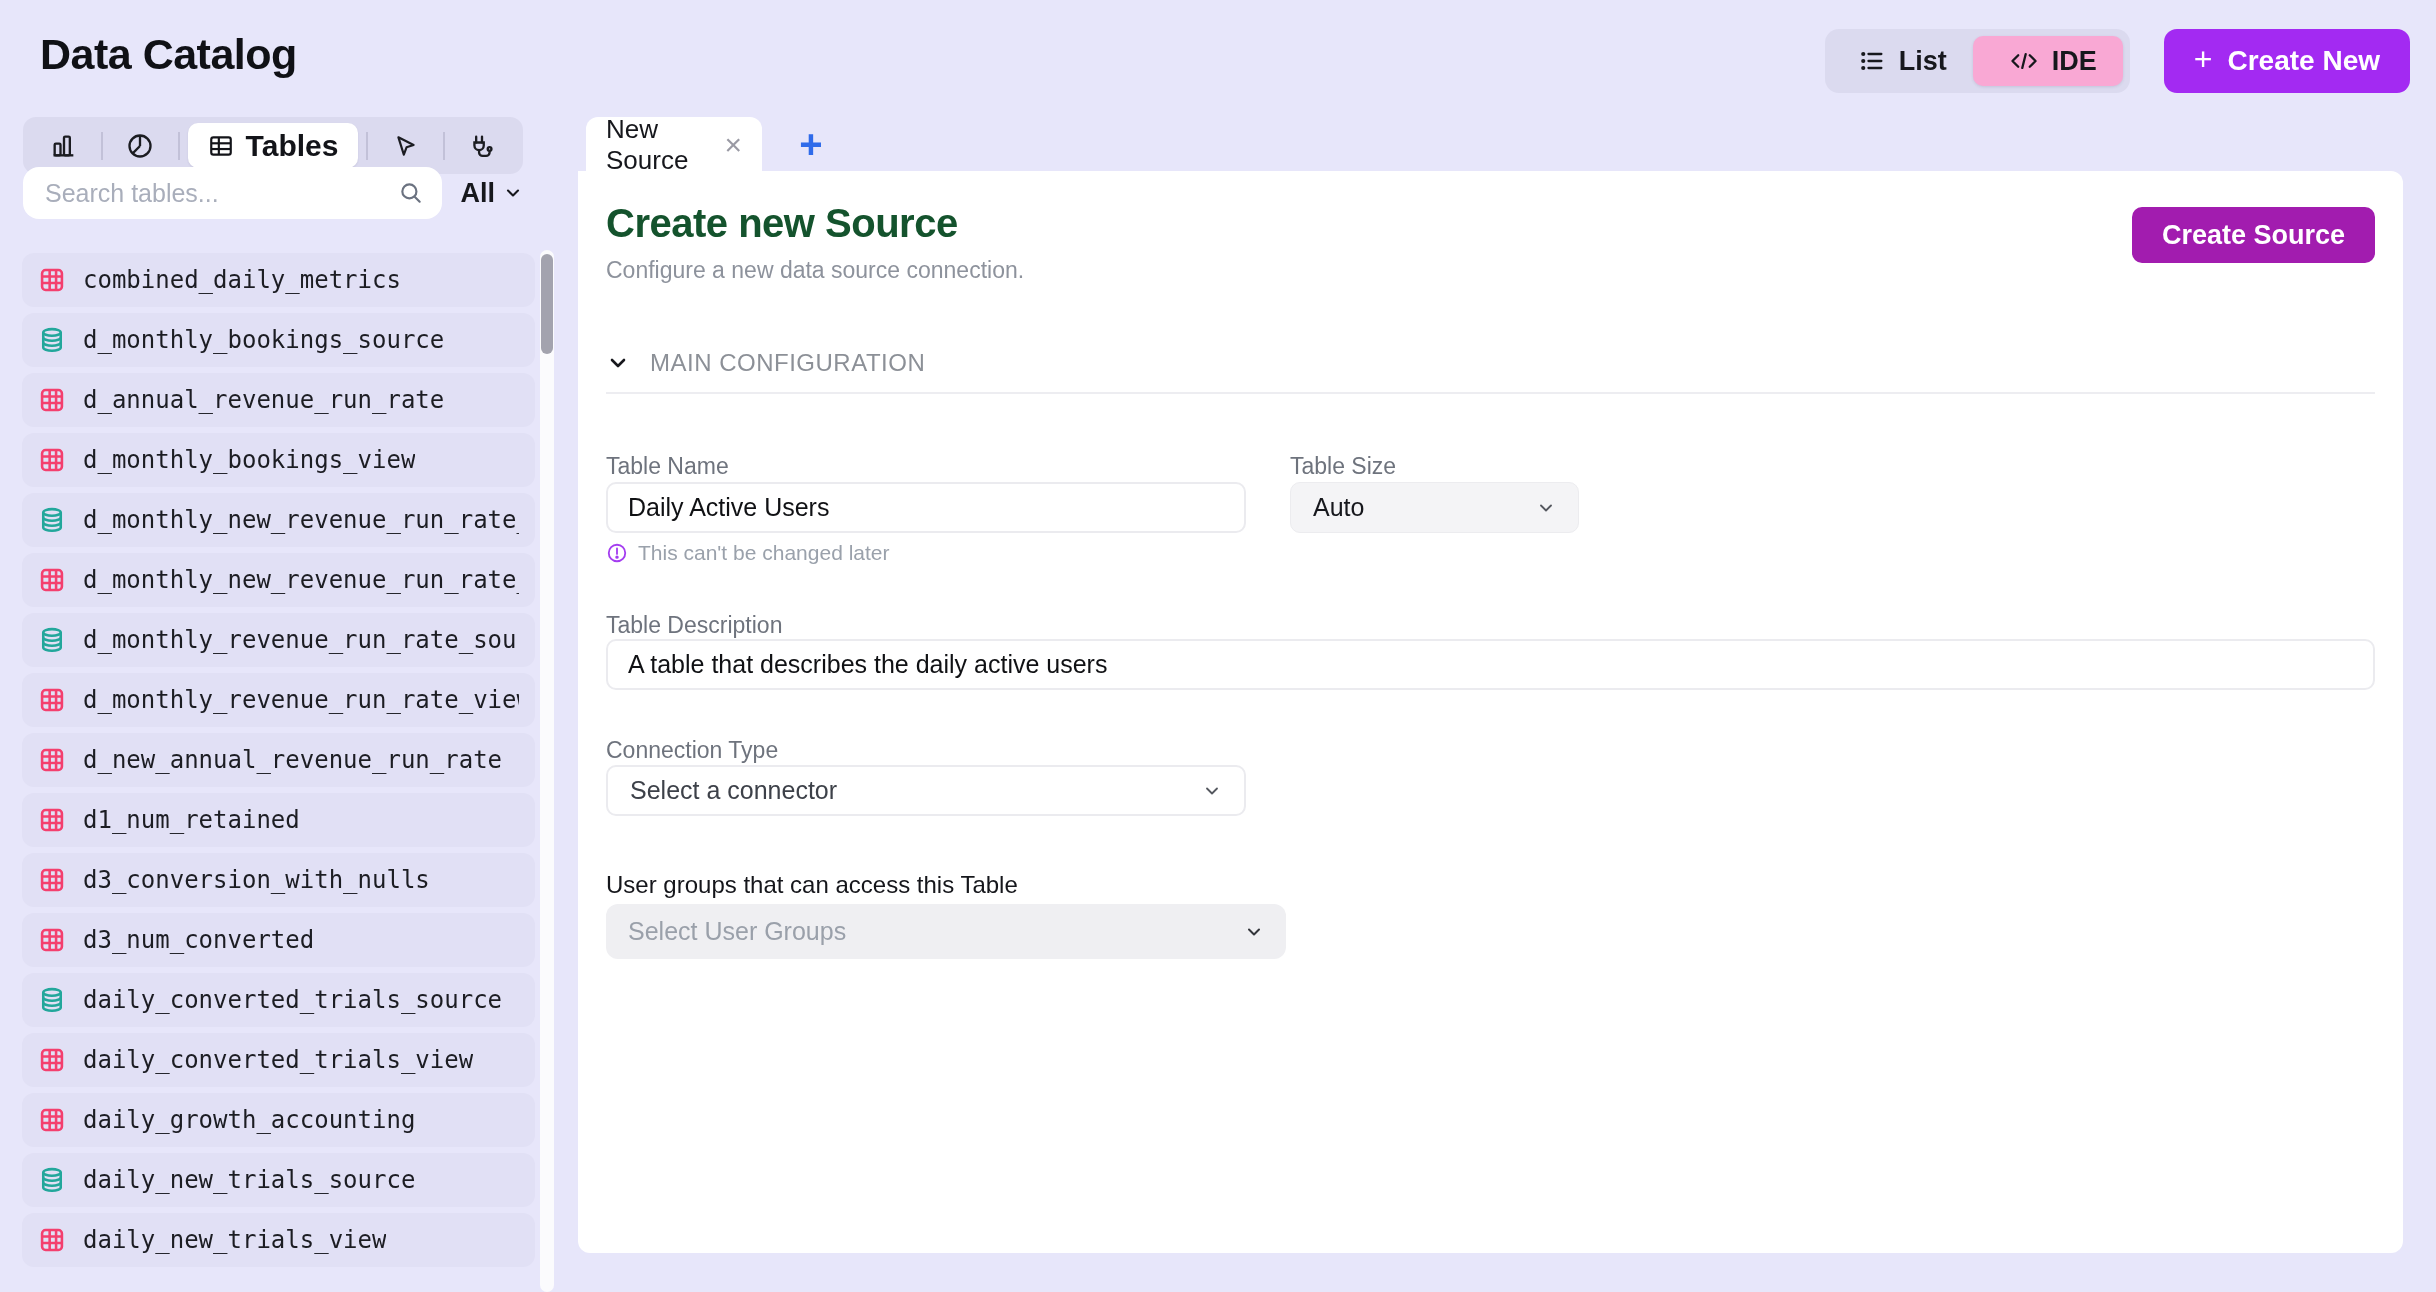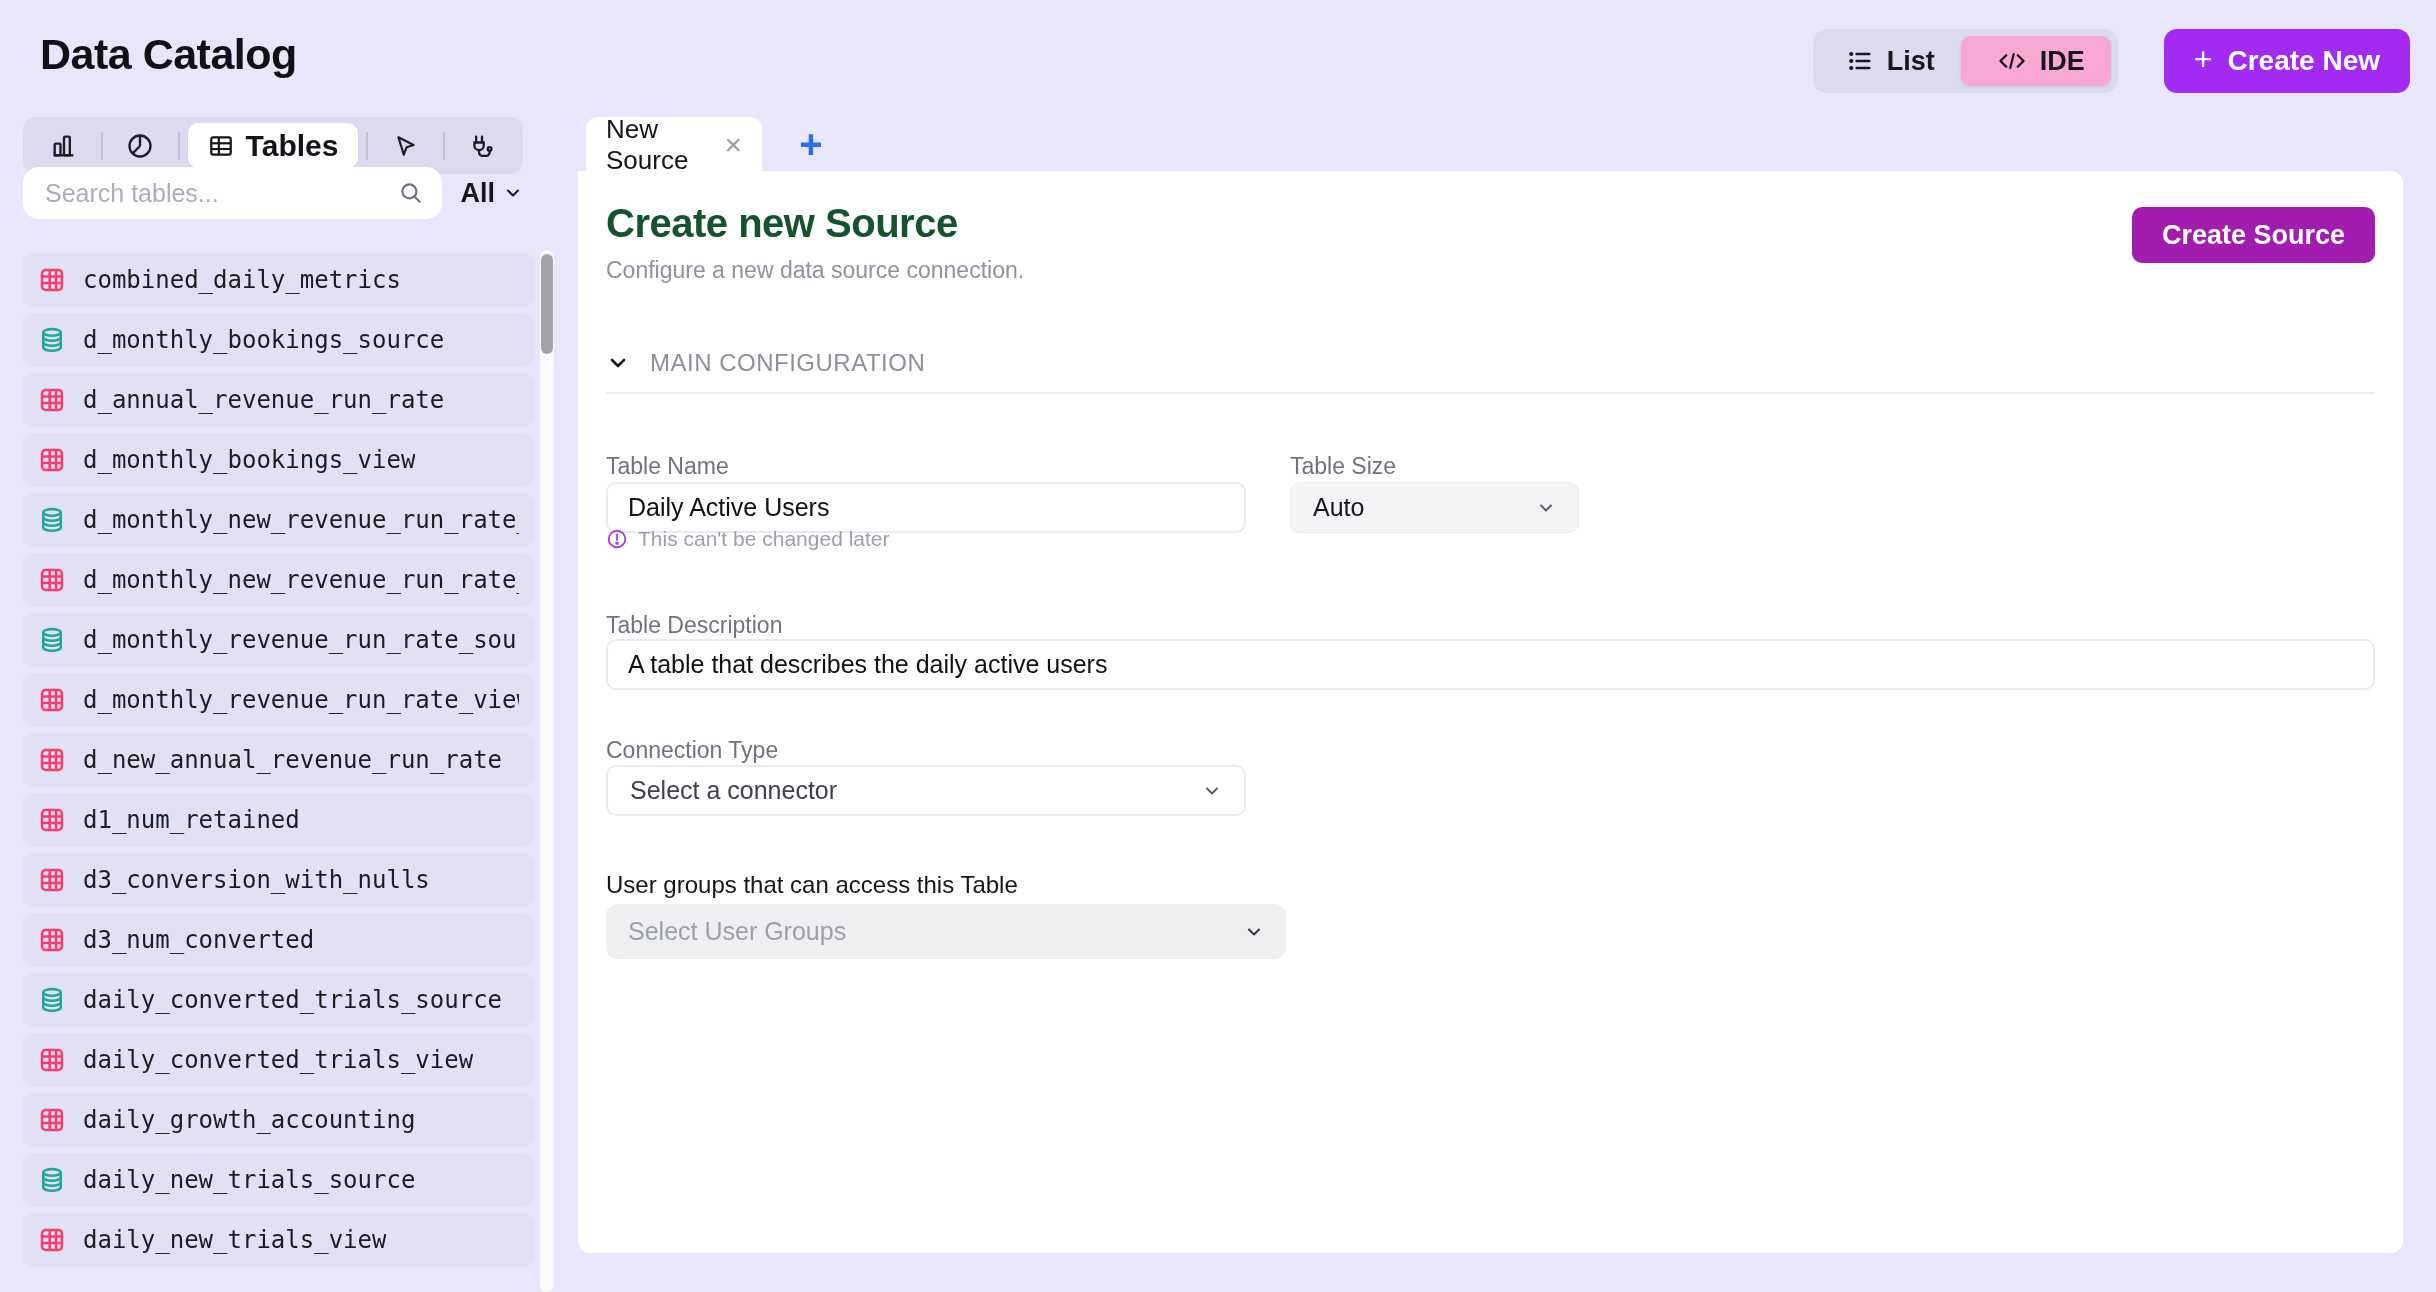--- a/index.html
+++ b/index.html
@@ -10,21 +10,21 @@
     color:#16181d;
     position:relative;
   }
   
   .app-title {
     position:absolute; left:40px; top:30px;
     font-size:43px; font-weight:700; letter-spacing:-0.5px; color:#101116;
   }
   .header-right {
     position:absolute; right:26px; top:29px;
-    display:flex; align-items:flex-end; gap:46px;
+    display:flex; align-items:flex-end; gap:34px;
   }
   .view-toggle {
     background:#dbdaef; border-radius:14px; padding:7px;
     display:flex; align-items:center; height:64px;
   }
   .view-toggle .seg {
     display:flex; align-items:center; gap:13px;
     padding:0 26px; height:50px; border-radius:10px;
     font-size:27px; font-weight:600; color:#17181d; cursor:pointer;
   }
@@ -124,21 +124,21 @@
     font-size:25px; color:#101114; padding:0 20px; outline:none;
     font-family:"Liberation Sans", sans-serif;
   }
   .f-select {
     position:absolute; height:51px; border-radius:10px; display:flex; align-items:center;
     justify-content:space-between; padding:0 22px; font-size:25px; cursor:pointer;
   }
   .sel-gray { background:#f4f4f6; border:1px solid #ececef; color:#17181d; }
   .sel-white { background:#fff; border:2px solid #ebebef; color:#3d4149; }
   .sel-groups { background:#efeff2; border:none; color:#9aa0aa; height:55px; border-radius:12px; }
-  .field-note { position:absolute; left:28px; top:356px; display:flex; align-items:center; gap:10px; }
+  .field-note { position:absolute; left:28px; top:370px; display:flex; align-items:center; gap:10px; }
   .field-note span { font-size:21px; color:#9aa1ab; }
   svg { display:block; }
 </style>
 </head>
 <body>
 
 <div class="app-title">Data Catalog</div>
 
 <div class="header-right">
   <div class="view-toggle">

